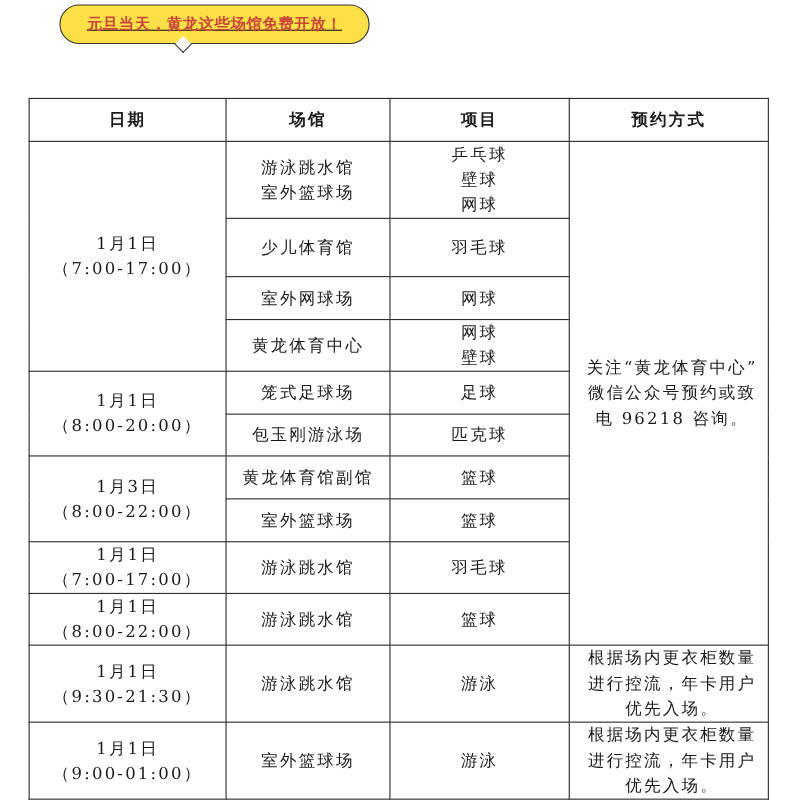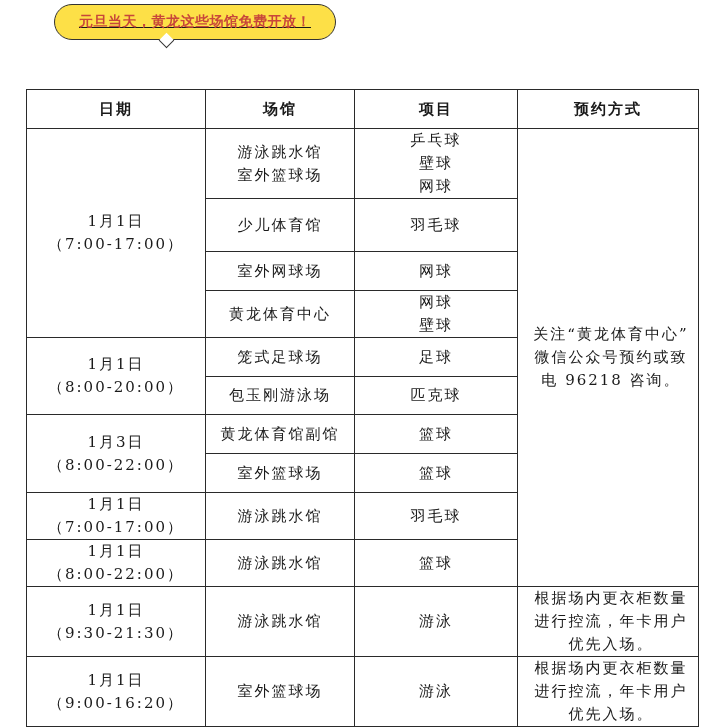--- a/index.html
+++ b/index.html
@@ -137,21 +137,21 @@
       <td class="multi note">
         <span>根据场内更衣柜数量</span>
         <span>进行控流，年卡用户</span>
         <span>优先入场。</span>
       </td>
     </tr>
 
     <tr style="height:68px">
       <td class="multi">
         <span>1月1日</span>
-        <span>（9:00-16:20）</span>
+        <span>（9:00-01:00）</span>
       </td>
       <td>室外篮球场</td>
       <td>游泳</td>
       <td class="multi note">
         <span>根据场内更衣柜数量</span>
         <span>进行控流，年卡用户</span>
         <span>优先入场。</span>
       </td>
     </tr>
   </tbody>

